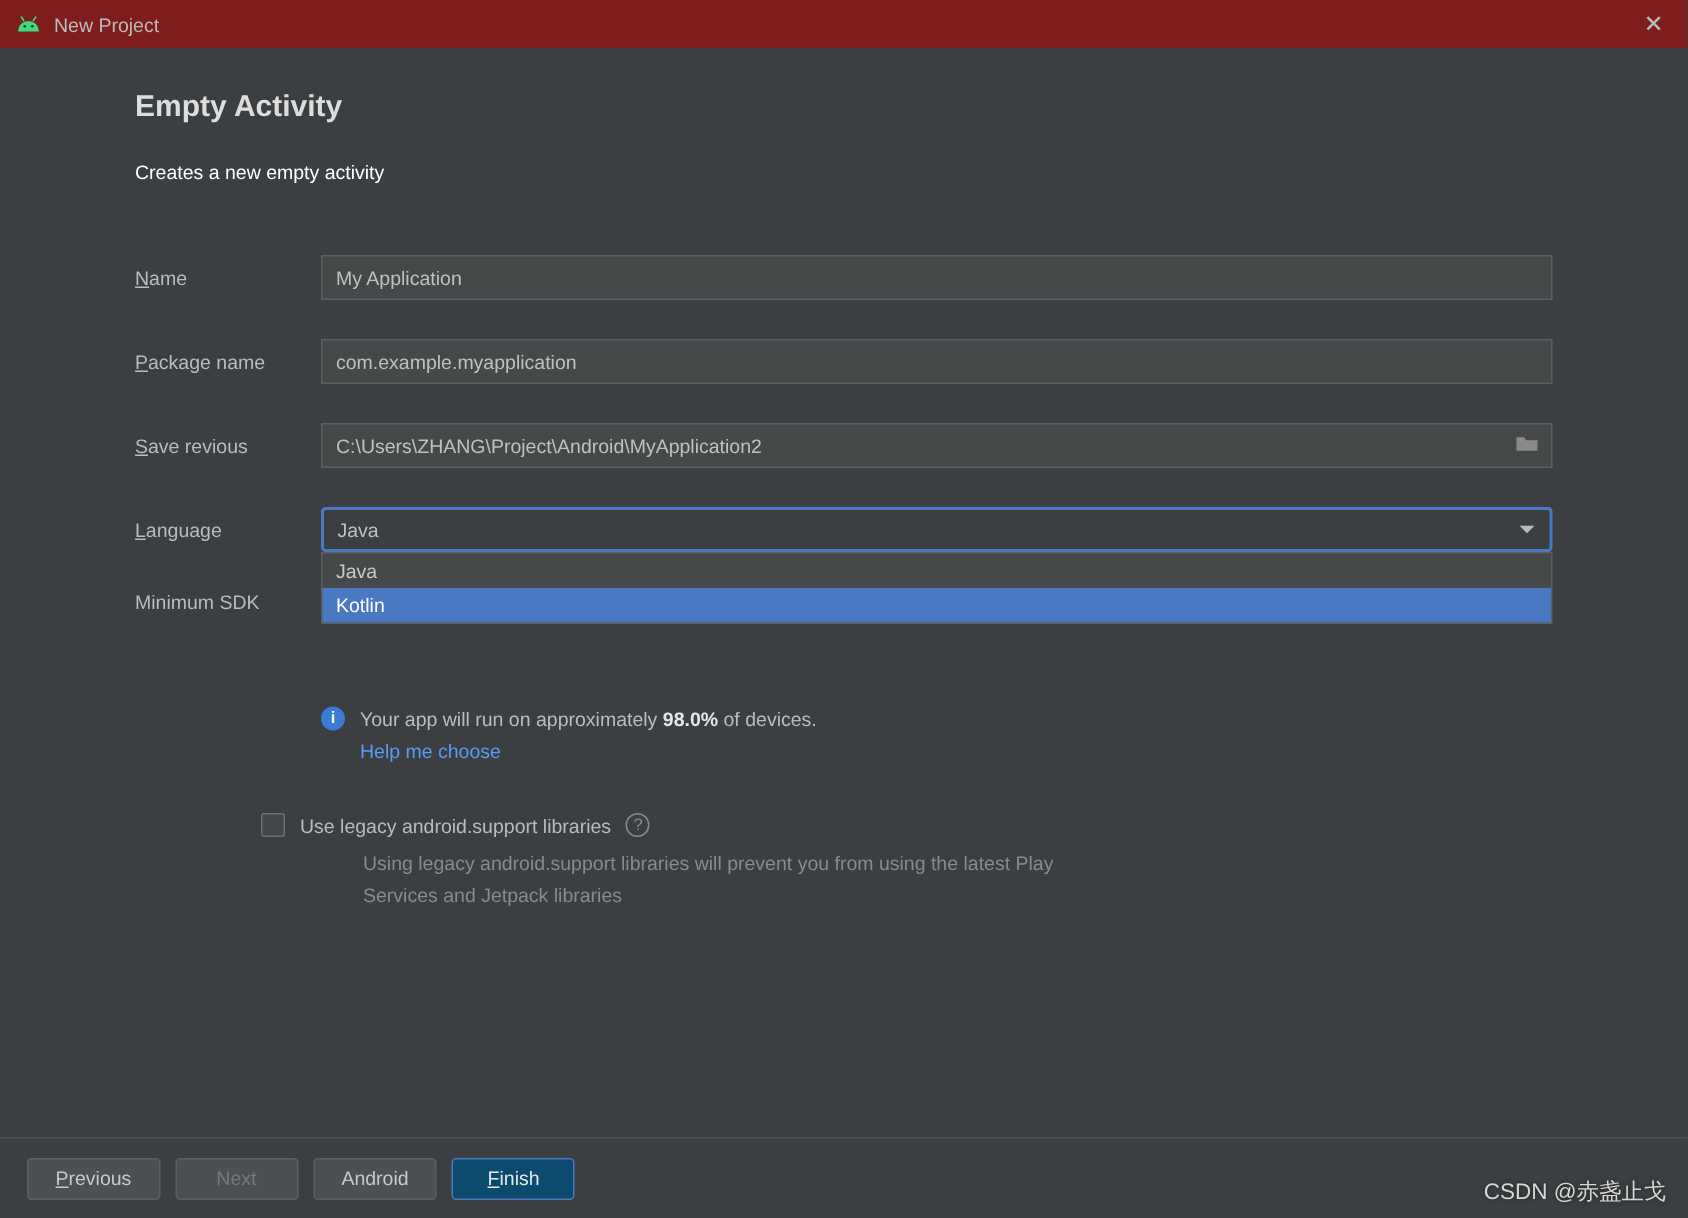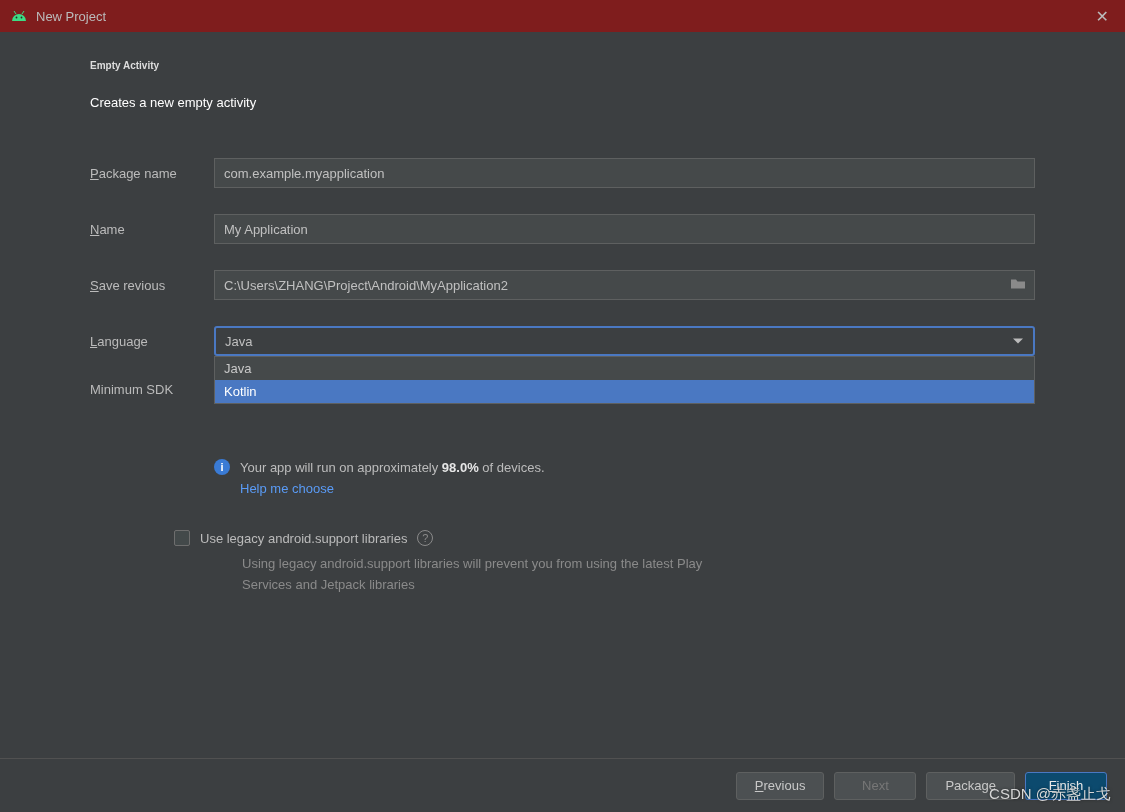--- a/index.html
+++ b/index.html
@@ -15,21 +15,21 @@
     padding: 0 10px; background: #7f1d1d;
   }
   .titlebar .title { margin-left: 8px; color: #bbbbbb; font-size: 13px; }
   .titlebar .spacer { flex: 1; }
   .close-icon { color: #bbbbbb; font-size: 16px; padding: 0 6px; cursor: pointer; }
   .android-head {
     width: 18px; height: 14px; position: relative;
   }
   .android-head svg { display: block; }
   .content { padding: 28px 90px 0 90px; }
-  h2 { color: #dddddd; font-size: 10px; font-weight: bold; margin-bottom: 24px; }
+  h2 { color: #dddddd; font-size: 20px; font-weight: bold; margin-bottom: 24px; }
   .desc { color: #ffffff; margin-bottom: 48px; }
   .row { display: flex; align-items: center; margin-bottom: 26px; }
   .lbl { width: 124px; color: #bbbbbb; }
   .underline-first::first-letter { text-decoration: underline; }
   .field {
     flex: 1; height: 30px; background: #45494a;
     border: 1px solid #5e6060; color: #c0c0c0;
     padding: 0 9px; display: flex; align-items: center;
     position: relative;
   }
@@ -80,21 +80,21 @@
     display: inline-flex; align-items: center; justify-content: center;
     flex-shrink: 0;
   }
   .legacy-desc {
     margin-left: 152px; margin-top: 8px;
     color: #8a8a8a; line-height: 1.6; max-width: 500px;
   }
   .footer {
     position: absolute; bottom: 0; left: 0; right: 0; height: 54px;
     border-top: 1px solid #515151;
-    display: flex; align-items: center; justify-content: flex-end;
+    display: flex; align-items: center; justify-content: flex-start;
     padding: 5px 18px; gap: 10px;
     background: #3c3f41;
   }
   .btn {
     height: 28px; padding: 0 18px; border-radius: 3px;
     background: #4c5052; border: 1px solid #5e6060; color: #c8c8c8;
     display: inline-flex; align-items: center; justify-content: center;
     cursor: pointer; min-width: 82px;
   }
   .btn.disabled { color: #777; cursor: default; }
@@ -122,30 +122,30 @@
   <span class="title">New Project</span>
   <span class="spacer"></span>
   <span class="close-icon">✕</span>
 </div>
 
 <div class="content">
   <h2>Empty Activity</h2>
   <div class="desc">Creates a new empty activity</div>
 
   <div class="row">
+    <div class="lbl underline-first">Name</div>
+    <div class="field">
+      <span>My Application</span>
+    </div>
+  </div>
+
+  <div class="row">
     <div class="lbl underline-first">Package name</div>
     <div class="field">
       <span>com.example.myapplication</span>
-    </div>
-  </div>
-
-  <div class="row">
-    <div class="lbl underline-first">Name</div>
-    <div class="field">
-      <span>My Application</span>
     </div>
   </div>
 
   <div class="row">
     <div class="lbl underline-first">Save revious</div>
     <div class="field">
       <span>C:\Users\ZHANG\Project\Android\MyApplication2</span>
       <span class="folder-icon">
         <svg width="16" height="12" viewBox="0 0 16 12">
             <path d="M1 2h5l1.5 2H15v7H1z" fill="#8a8a8a"></path>
@@ -191,20 +191,20 @@
 </div>
 
 <div class="footer">
   <div class="btn">
       <span><span class="ul">P</span><span>revious</span></span>
     </div>
   <div class="btn disabled">
       <span>Next</span>
     </div>
   <div class="btn">
-      <span>Package</span>
+      <span>Android</span>
     </div>
   <div class="btn primary">
       <span><span class="ul">F</span>inish</span>
     </div>
 </div>
 
 <div class="watermark">CSDN @赤盏止戈</div>
 
 </body></html>

